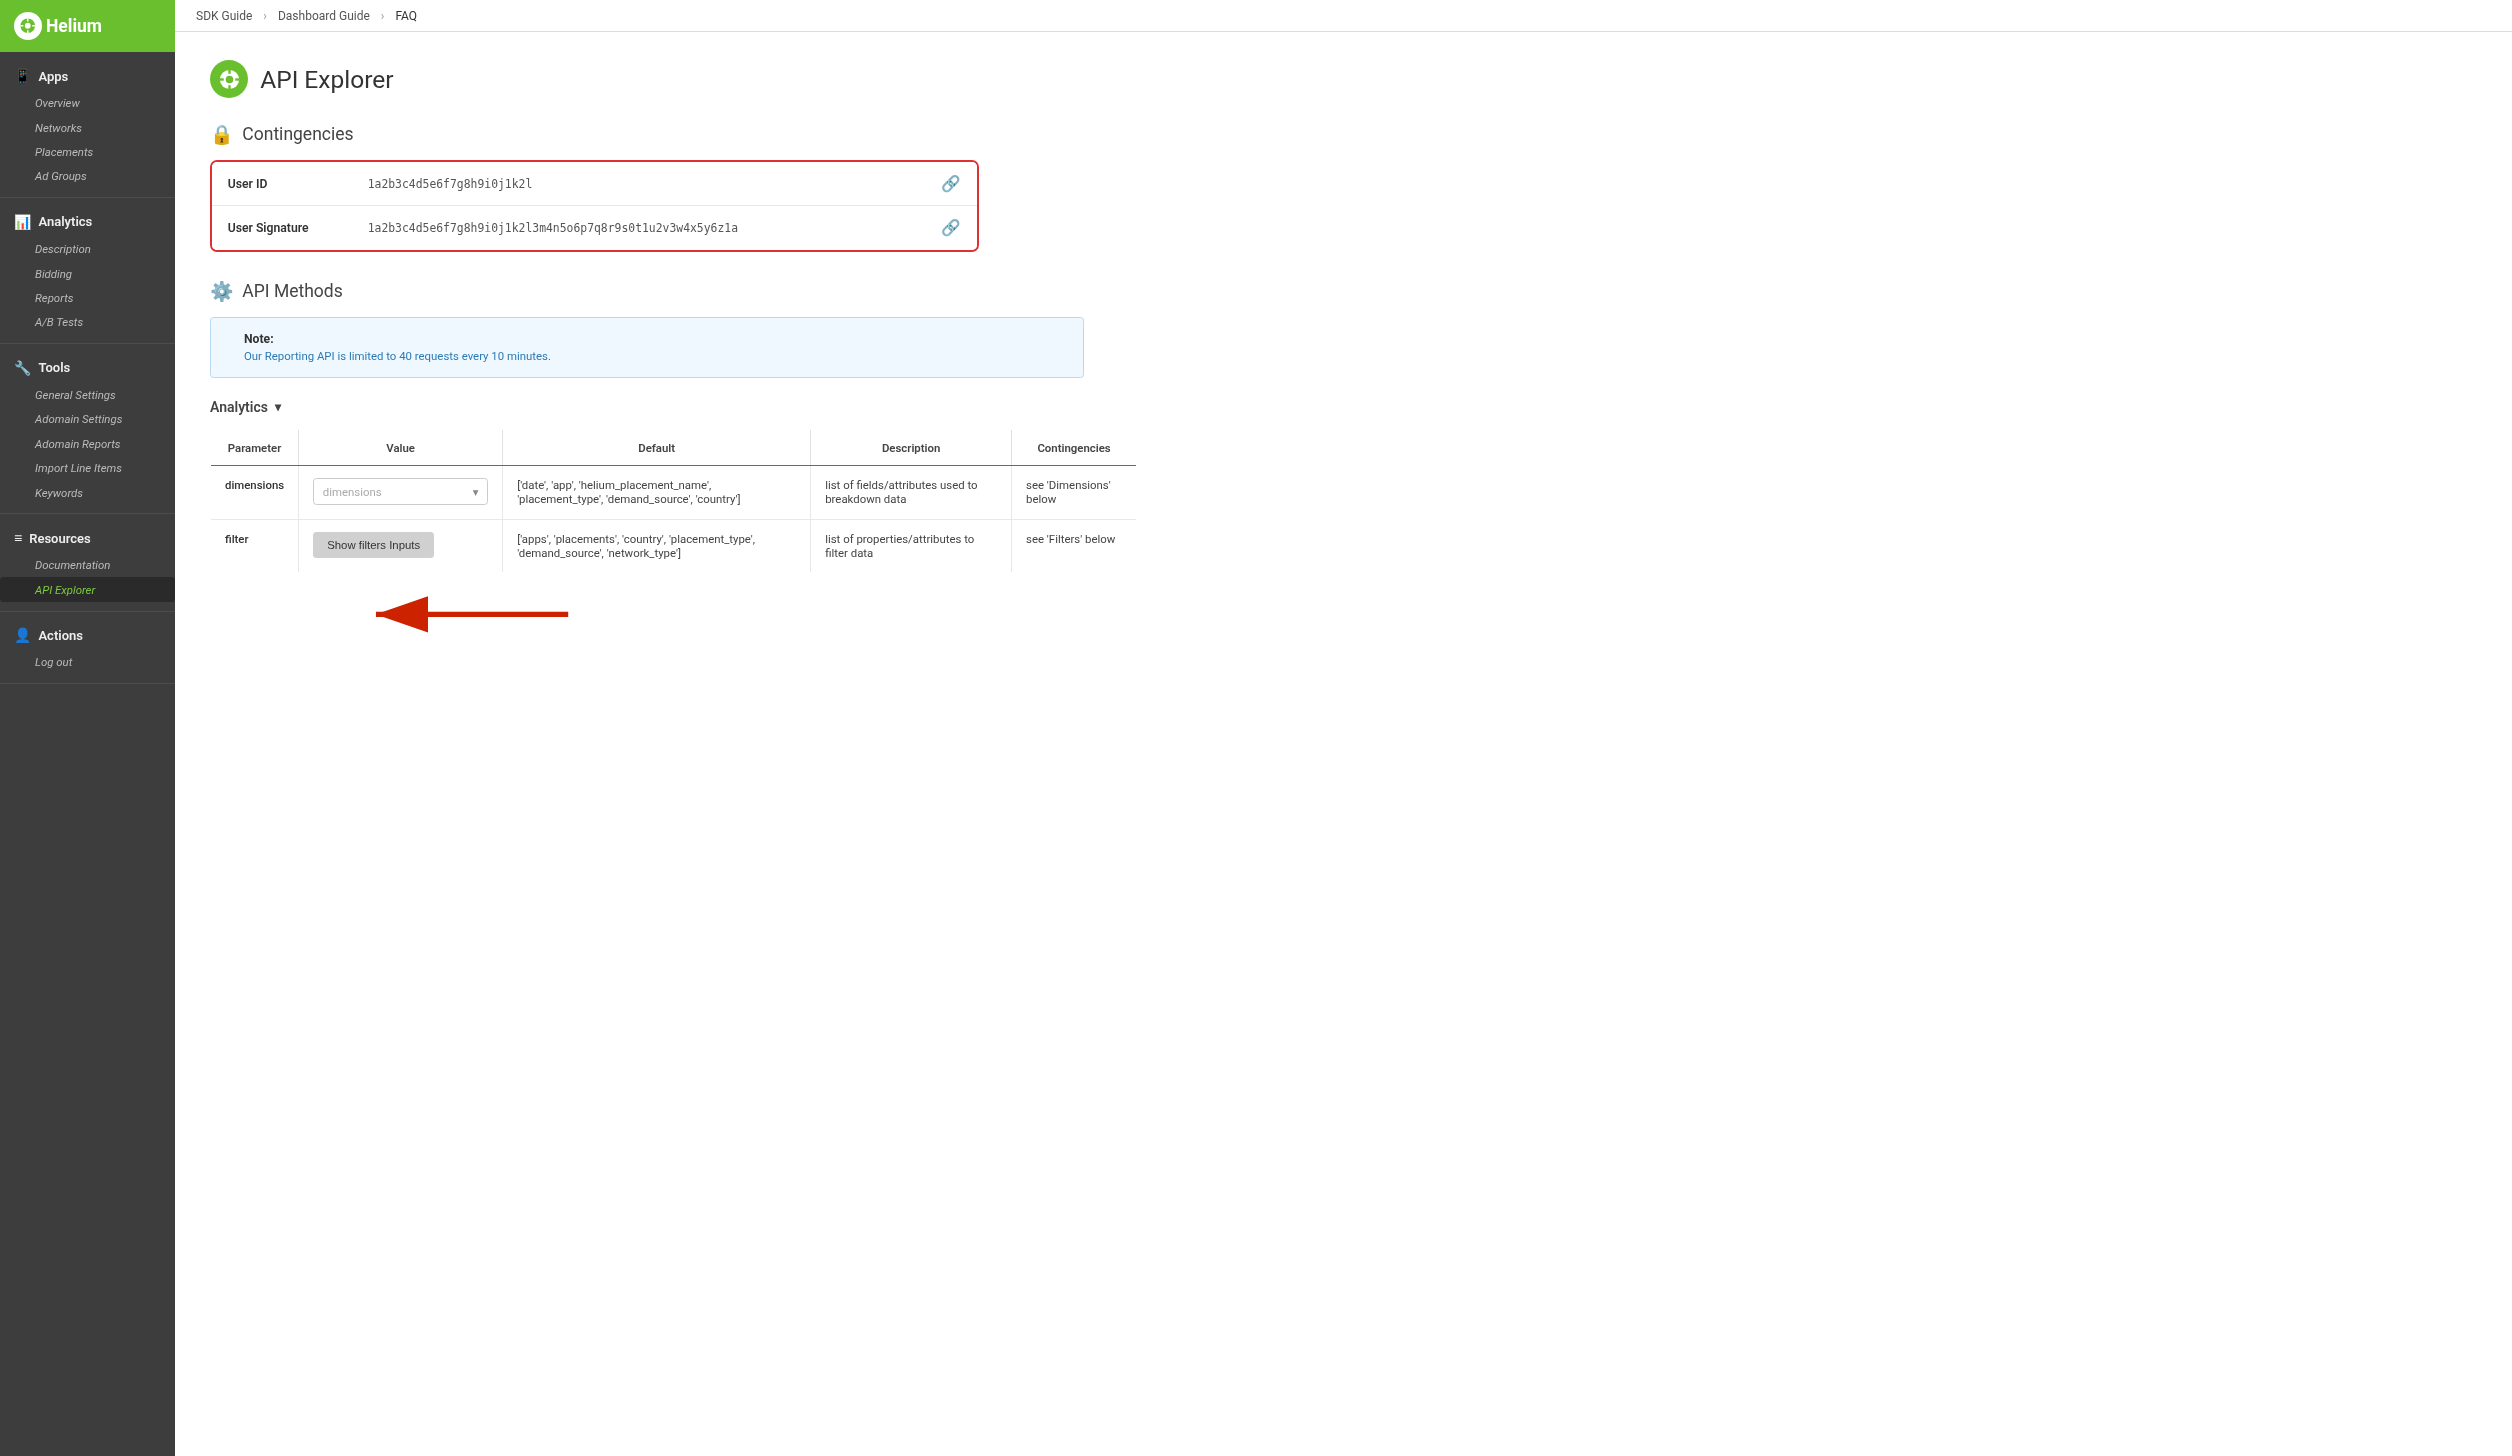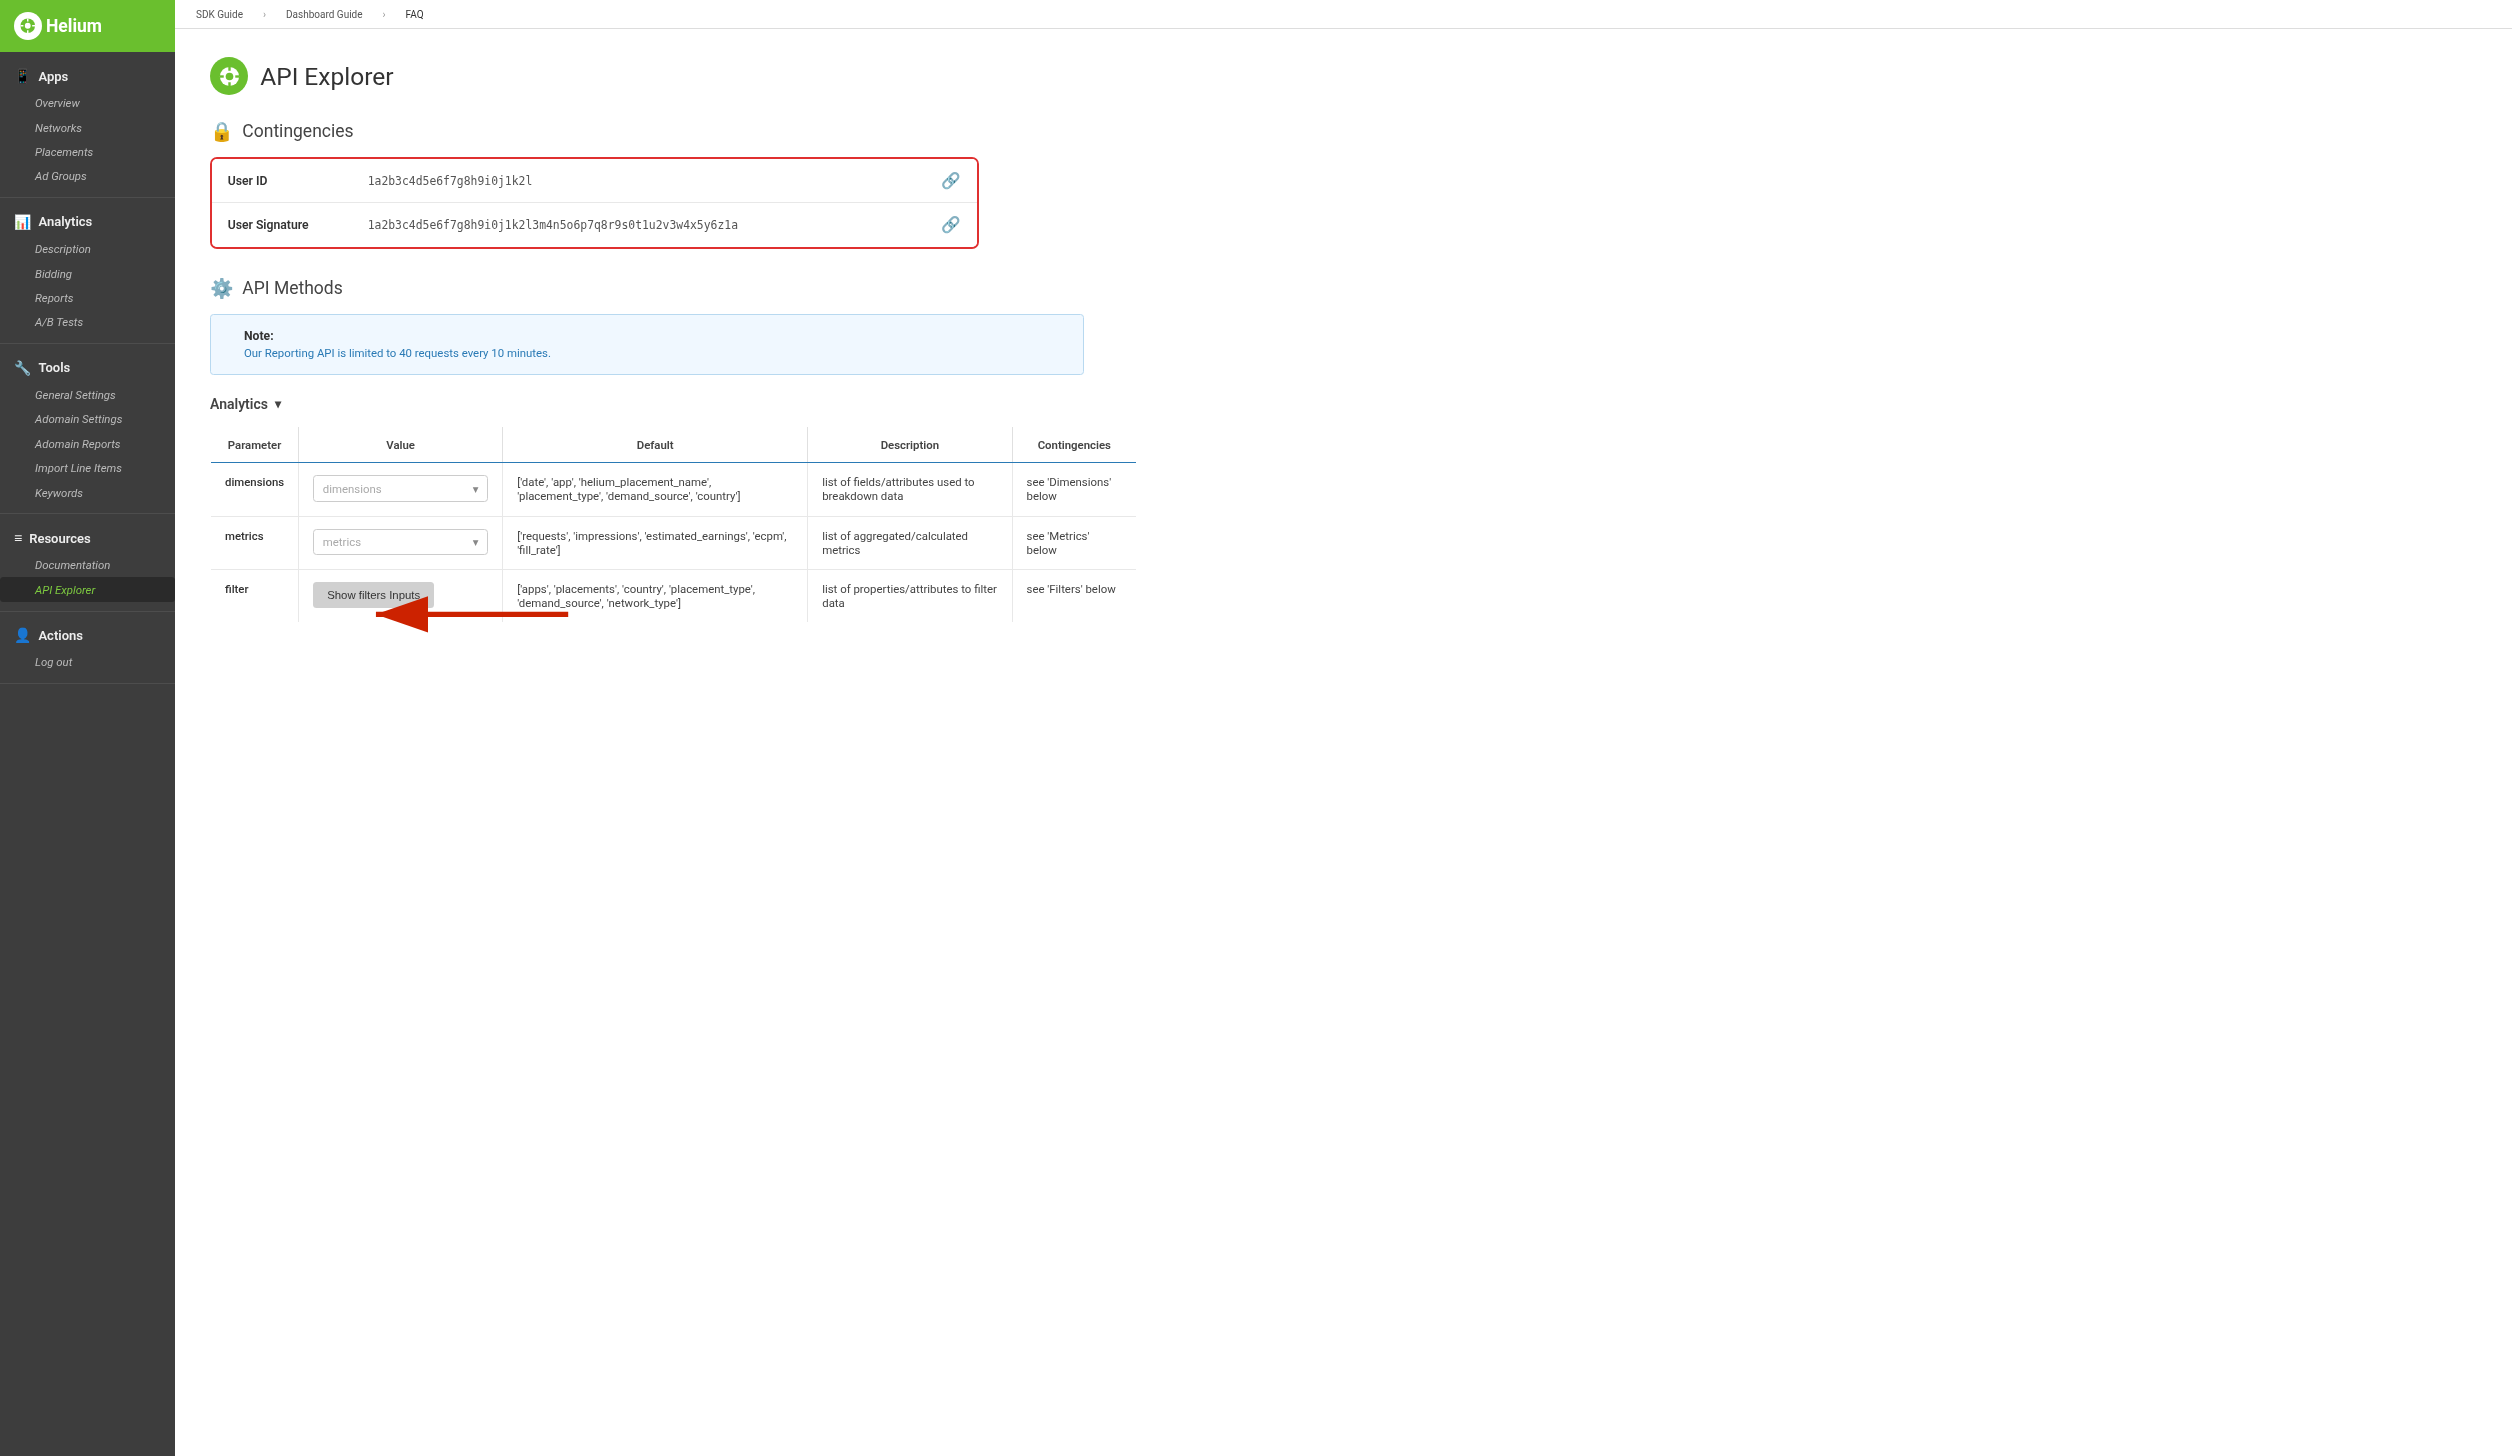--- a/index.html
+++ b/index.html
@@ -64,22 +64,22 @@
       background: #f5f5f5;
     }
 
     
     #topbar {
       background: white;
       border-bottom: 0.9px solid #ddd;
       padding: 8.7px 21px;
       display: flex;
       align-items: center;
-      gap: 20px;
-      font-size: 10px;
+      gap: 11px;
+      font-size: 12px;
       color: #666;
     }
     .breadcrumb-sep { color: #999; }
     .breadcrumb-link { color: #555; cursor: pointer; }
     .breadcrumb-current { color: #333; }
 
     
     #content {
       flex: 1;
       overflow-y: auto;
@@ -362,32 +362,20 @@
             <div class="select-stub">
               <span>dimensions</span>
               <span class="arr">▾</span>
             </div>
           </td>
           <td>['date', 'app', 'helium_placement_name', 'placement_type', 'demand_source', 'country']</td>
           <td>list of fields/attributes used to breakdown data</td>
           <td>see 'Dimensions' below</td>
         </tr>
 
-        <tr>
-          <td class="param-cell">metrics</td>
-          <td>
-            <div class="select-stub">
-              <span>metrics</span>
-              <span class="arr">▾</span>
-            </div>
-          </td>
-          <td>['requests', 'impressions', 'estimated_earnings', 'ecpm', 'fill_rate']</td>
-          <td>list of aggregated/calculated metrics</td>
-          <td>see 'Metrics' below</td>
-        </tr>
 
         <tr>
           <td class="param-cell">filter</td>
           <td>
             <button class="show-filters-btn">Show filters Inputs</button>
           </td>
           <td>['apps', 'placements', 'country', 'placement_type', 'demand_source', 'network_type']</td>
           <td>list of properties/attributes to filter data</td>
           <td>see 'Filters' below</td>
         </tr>

